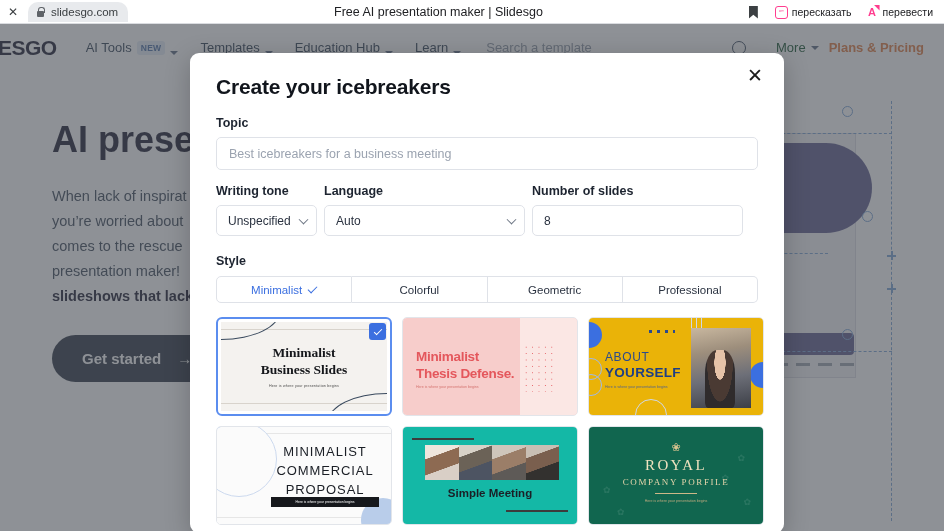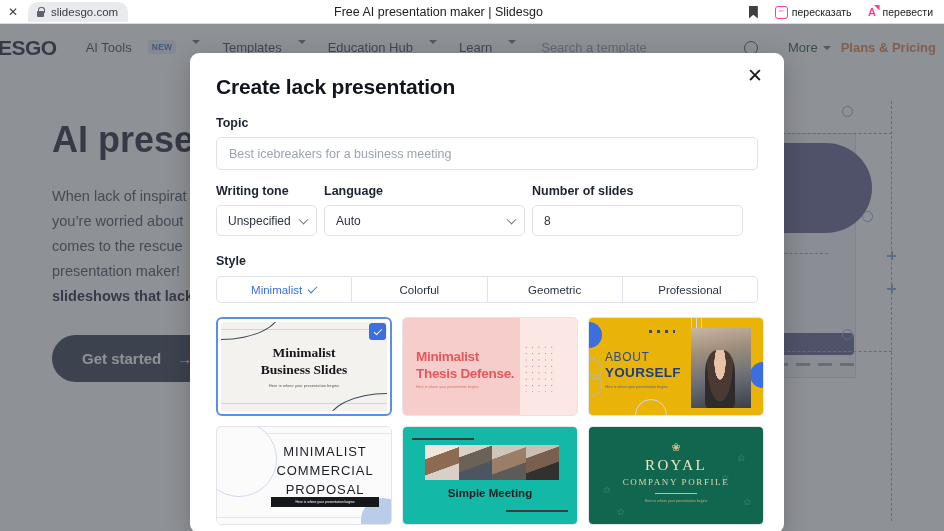--- a/index.html
+++ b/index.html
@@ -73,21 +73,21 @@
   }
   .site-nav {
     position: absolute; top: 0; left: 0; width: 944px; height: 47px;
     display: flex; align-items: center; background: #ffffff;
   }
   .logo {
     font-size: 21px; font-weight: 800; color: #1a1a2e; letter-spacing: -0.5px;
     margin-left: -22px; padding-right: 18px;
   }
   .nav-item {
-    display: flex; align-items: flex-start; gap: 16px;
+    display: flex; align-items: flex-end; gap: 5px;
     font-size: 13px; color: #2f3f53; padding: 0 11px; cursor: pointer; white-space: nowrap;
   }
   .badge-new {
     font-size: 8.5px; font-weight: 700; color: #4a6fa5; background: #e4ecf7;
     padding: 2px 4px; border-radius: 3px; letter-spacing: 0.3px;
   }
   .caret { width: 0; height: 0; border-left: 4px solid transparent; border-right: 4px solid transparent;
     border-top: 4.5px solid #5a6b80; }
   .search-wrap {
     flex: 1; display: flex; align-items: center; justify-content: space-between;
@@ -96,21 +96,21 @@
   .search-ph { font-size: 13px; color: #8d97a5; }
   .search-ico {
     width: 14px; height: 14px; border: 1.8px solid #3a4a5e; border-radius: 50%;
     position: relative; margin-right: 6px;
   }
   .search-ico::after {
     content: ""; position: absolute; right: -5px; bottom: -3px;
     width: 6px; height: 1.8px; background: #3a4a5e; transform: rotate(45deg);
   }
   .nav-more { font-size: 13px; color: #14532d; display: flex; align-items: center; gap: 5px; padding: 0 10px; }
-  .nav-plans { font-size: 13px; color: #e07a3f; font-weight: 600; padding-right: 8px; white-space: nowrap; }
+  .nav-plans { font-size: 13px; color: #e07a3f; font-weight: 600; padding-right: 20px; white-space: nowrap; }
 
   .hero {
     position: absolute; top: 47px; left: 0; width: 944px; height: 460px;
     background: #ffffff;
   }
   .hero-inner { padding: 48px 0 0 52px; width: 470px; }
   .hero-h1 { font-size: 36px; font-weight: 700; color: #1a1a2e; line-height: 1.15; white-space: nowrap; }
   .hero-p { margin-top: 24px; font-size: 14.5px; line-height: 1.72; color: #3c4858; }
   .hero-p b { color: #1a1a2e; }
   .cta {
@@ -462,21 +462,21 @@
       </div>
     </div>
   </div>
 
   <div class="dim"></div>
 
   <div class="modal">
     <div class="modal-close">✕</div>
     <div class="modal-body">
 
-      <div class="modal-title">Create lack presentation</div>
+      <div class="modal-title">Create your icebreakers</div>
 
       <div class="field-label">Topic</div>
       <input class="text-input" type="text" placeholder="Best icebreakers for a business meeting" style="">
 
       <div class="row3">
         <div class="col-tone">
           <div class="field-label">Writing tone</div>
           <div class="select-box">
             <span>Unspecified</span>
             <span class="select-caret"></span>

